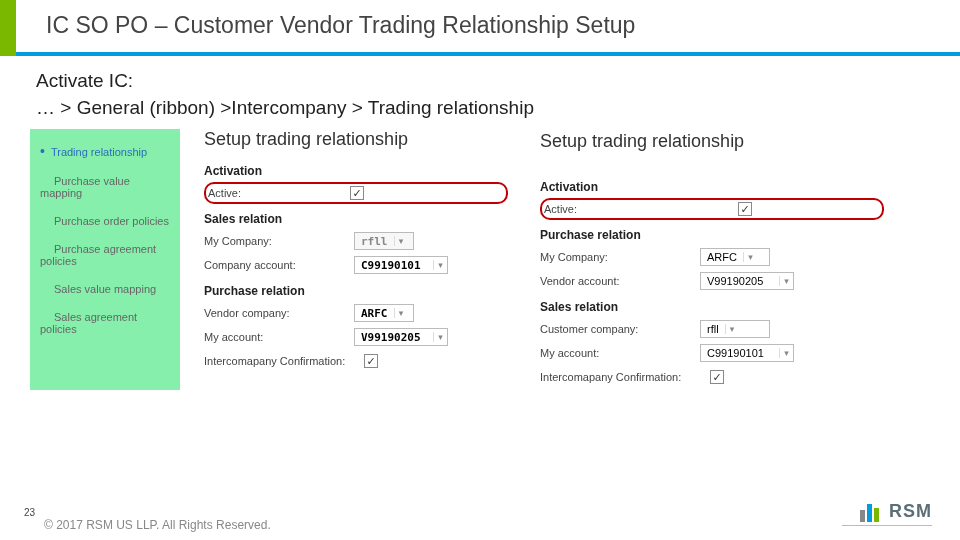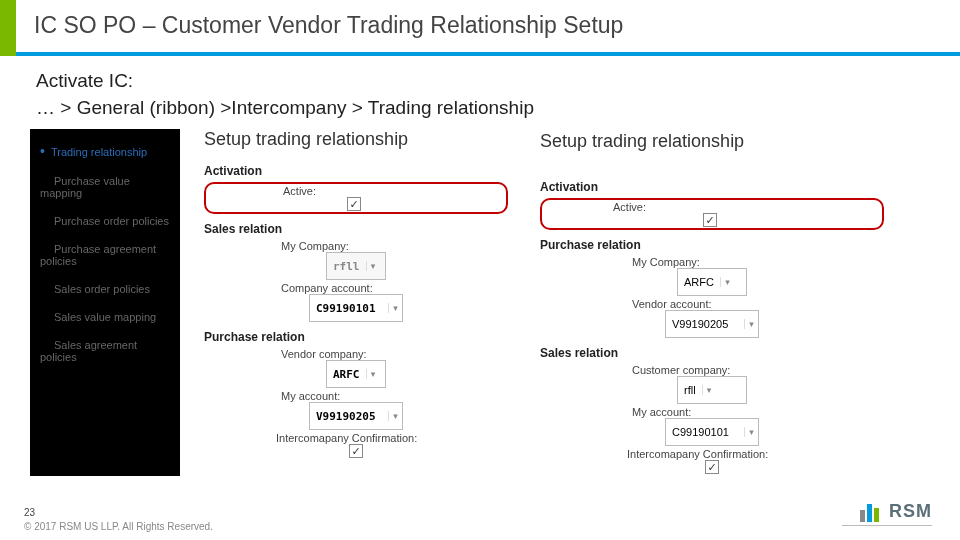--- a/index.html
+++ b/index.html
@@ -1,49 +1,49 @@
 <!DOCTYPE html>
 <html><head>
 <meta charset="utf-8">
 <style>
   * { box-sizing: border-box; margin: 0; padding: 0; }
   body { width: 960px; height: 540px; font-family: "Segoe UI", Arial, sans-serif; background: #fff; position: relative; overflow: hidden; }
   .titlebar { display: flex; align-items: stretch; height: 56px; }
   .titlebar .accent { width: 16px; background: #7ab800; }
-  .titlebar .title { flex: 1; font-size: 23px; color: #444; padding: 12px 0 12px 18px; border-bottom: 4px solid #009cde; font-weight: 400; }
+  .titlebar .title { flex: 1; font-size: 23px; color: #444; padding: 12px 0 12px 30px; border-bottom: 4px solid #009cde; font-weight: 400; }
   .breadcrumb { padding: 12px 0 8px 36px; font-size: 19px; color: #222; line-height: 1.4; }
   .panels { display: flex; padding: 0 30px 0 30px; gap: 16px; }
-  .sidepanel { width: 150px; background: #000000; padding: 6px 0 20px 0; }
+  .sidepanel { width: 150px; background: #86efac; padding: 6px 0 20px 0; }
   .side-item { font-size: 11px; color: #666; padding: 8px 8px 8px 10px; cursor: default; }
   .side-item.active { color: #2a6ebb; }
   .side-item.active::before { content: "\2022"; color: #2a6ebb; font-size: 14px; margin-right: 6px; display: inline-block; }
   .side-item:not(.active)::before { content: ""; margin-right: 14px; display: inline-block; }
   .center { width: 320px; padding: 0 8px; }
   .right { width: 360px; padding: 0 8px; }
   .form-title { font-size: 18px; color: #333; font-weight: 400; margin-bottom: 14px; }
   .section-h { font-size: 12px; font-weight: 700; color: #222; margin: 8px 0 4px 0; }
-  .row { display: flex; align-items: center; min-height: 22px; margin: 2px 0; flex-direction: column; }
+  .row { display: flex; align-items: center; min-height: 22px; margin: 2px 0; }
   .row .lbl { width: 150px; font-size: 11px; color: #444; }
   .row .lbl.r2 { width: 160px; }
   .chk { width: 14px; height: 14px; border: 1px solid #888; display: inline-flex; align-items: center; justify-content: center; font-size: 11px; color: #333; background: #fff; }
   .chk.checked::after { content: "\2713"; }
   .circled { border: 2px solid #c00000; border-radius: 10px; padding: 1px 6px 1px 2px; display: flex; align-items: center; }
   .circled .lbl { width: 142px; }
   .circled2 { border: 2px solid #c00000; border-radius: 10px; padding: 1px 6px 1px 2px; display: flex; align-items: center; }
   .circled2 .lbl { width: 194px; }
-  .dd { display: flex; align-items: center; border: 1px solid #bbb; height: 28px; background: #fff; font-size: 11px; }
+  .dd { display: flex; align-items: center; border: 1px solid #bbb; height: 18px; background: #fff; font-size: 11px; }
   .dd .val { padding: 0 6px; font-family: "Segoe UI", Arial, sans-serif; }
   .dd.mono .val { font-family: Consolas, monospace; font-weight: 700; }
   .dd .caret { width: 14px; text-align: center; color: #888; border-left: 1px solid #ddd; font-size: 9px; }
   .dd.w60 { width: 60px; }
   .dd.w94 { width: 94px; justify-content: space-between; }
   .dd.w70 { width: 70px; }
   .dd.disabled { background: #f7f7f7; color: #888; }
   .footer { position: absolute; bottom: 22px; left: 24px; font-size: 10px; color: #444; }
-  .copy { position: absolute; bottom: 8px; left: 24px; font-size: 10px; color: #888; }
+  .copy { position: absolute; bottom: 8px; left: 44px; font-size: 12px; color: #888; }
   .logo { position: absolute; bottom: 18px; right: 28px; display: flex; align-items: flex-end; gap: 6px; }
   .logo .bars { display: flex; align-items: flex-end; gap: 2px; margin-right: 4px; }
   .logo .bar { width: 5px; }
   .logo .b1 { height: 12px; background: #888; }
   .logo .b2 { height: 18px; background: #009cde; }
   .logo .b3 { height: 14px; background: #7ab800; }
   .logo .name { font-size: 18px; font-weight: 700; color: #5a6f78; letter-spacing: 1px; }
   .logo-line { position: absolute; bottom: 14px; right: 28px; width: 90px; height: 1px; background: #bbb; }
 </style>
 </head>
@@ -59,21 +59,20 @@
   <div>… &gt; General (ribbon) &gt;Intercompany &gt; Trading relationship</div>
 </div>
 
 <div class="panels">
 
   <div class="sidepanel">
     <div class="side-item active">Trading relationship</div>
     <div class="side-item">Purchase value mapping</div>
     <div class="side-item">Purchase order policies</div>
     <div class="side-item">Purchase agreement policies</div>
-    <div class="side-item">Sales order policies</div>
     <div class="side-item">Sales value mapping</div>
     <div class="side-item">Sales agreement policies</div>
   </div>
 
   <div class="center">
     <div class="form-title">Setup trading relationship</div>
     <div class="section-h">Activation</div>
     <div class="row circled">
       <div class="lbl">Active:</div>
       <div class="chk checked"></div>

